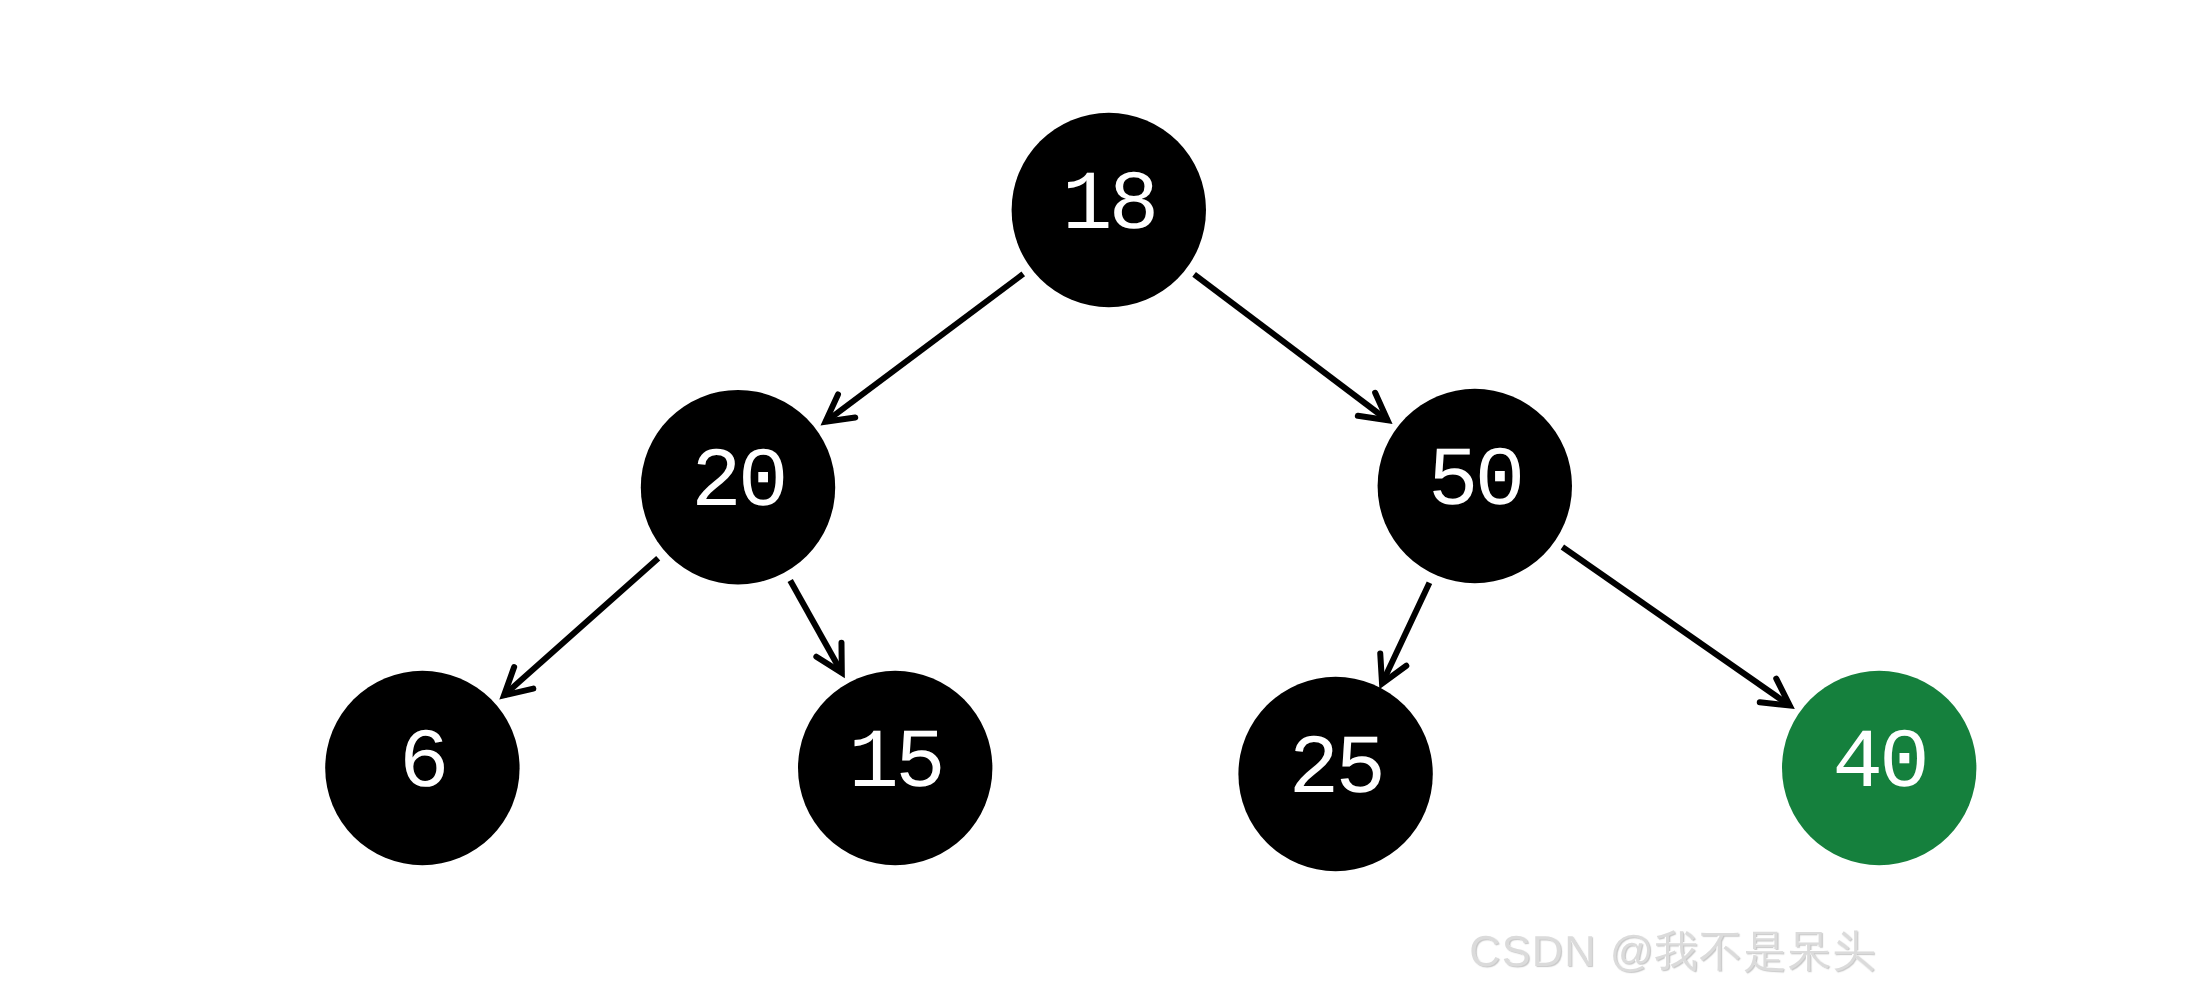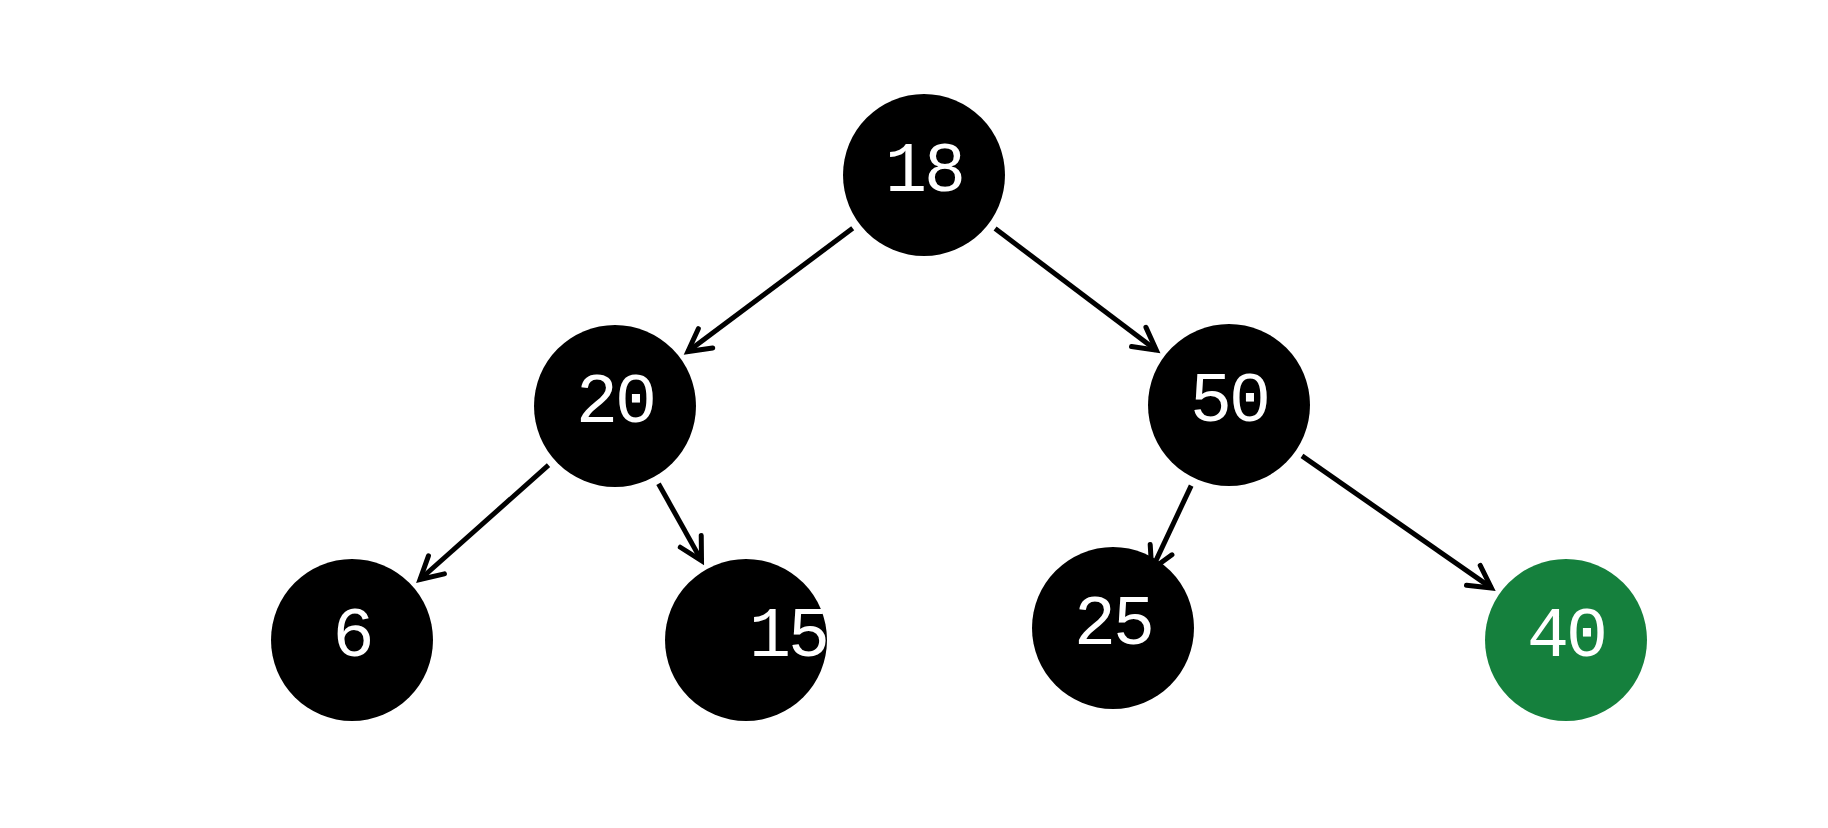--- a/index.html
+++ b/index.html
@@ -84,24 +84,25 @@
   </div>
   <div class="tree-node" style="left: 490px; top: 325px; width: 162px; height: 162px; background: rgb(0, 0, 0); color: rgb(255, 255, 255);">
     <span>20</span>
   </div>
   <div class="tree-node" style="left: 1104px; top: 324px; width: 162px; height: 162px; background: rgb(0, 0, 0); color: rgb(255, 255, 255);">
     <span>50</span>
   </div>
   <div class="tree-node" style="left: 227px; top: 559px; width: 162px; height: 162px; background: rgb(0, 0, 0); color: rgb(255, 255, 255);">
     <span>6</span>
   </div>
-  <div class="tree-node" style="left: 621px; top: 559px; width: 162px; height: 162px; background: rgb(0, 0, 0); color: rgb(255, 255, 255); justify-content: flex-end;">
+  <div class="tree-node" style="left: 621px; top: 559px; width: 162px; height: 162px; background: rgb(0, 0, 0); color: rgb(255, 255, 255);">
     <span>15</span>
   </div>
-  <div class="tree-node" style="left: 988px; top: 547px; width: 162px; height: 162px; background: rgb(0, 0, 0); color: rgb(255, 255, 255);">
+  <div class="tree-node" style="left: 988px; top: 564px; width: 162px; height: 162px; background: rgb(0, 0, 0); color: rgb(255, 255, 255);">
     <span>25</span>
   </div>
   <div class="tree-node" style="left: 1441px; top: 559px; width: 162px; height: 162px; background: #15803d; color: rgb(255, 255, 255);">
     <span>40</span>
   </div>
 
+  <div class="watermark" style="color: rgb(219, 219, 219);">CSDN @我不是呆头</div>
 
 </div>
 
 </body></html>

